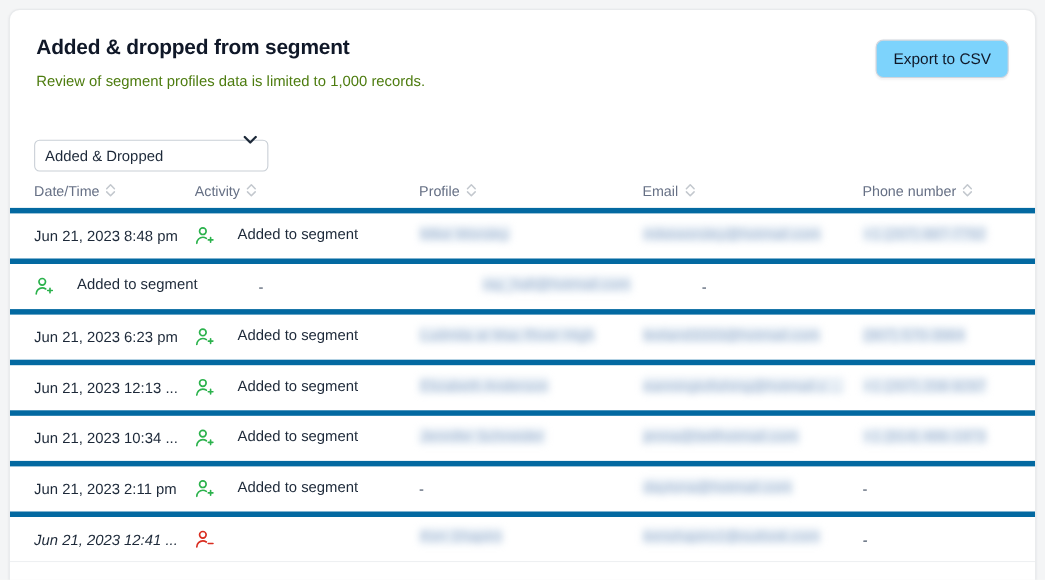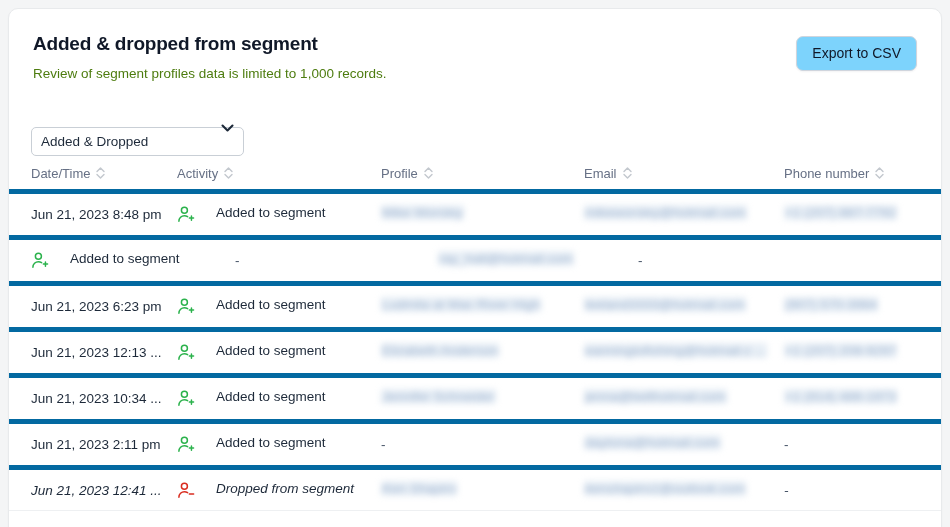--- a/index.html
+++ b/index.html
@@ -295,21 +295,20 @@
             <div class="c-phone cell-dash">-</div>
           </div>
           <div class="trow body">
             <div class="c-date cell-text">Jun 21, 2023 12:41 ...</div>
             <div class="c-act">
               <span style="line-height: 0;"><svg width="19" height="19" viewBox="0 0 19 19" fill="none">
                   <circle cx="7.4" cy="5.2" r="3" stroke="#d92d20" stroke-width="1.5"></circle>
                   <path d="M1.9 16.2c0-3.1 2.5-5.5 5.5-5.5 1.2 0 2.3.4 3.2 1" stroke="#d92d20" stroke-width="1.5" stroke-linecap="round"></path>
                   <path d="M12.3 13.1h4.3" stroke="#d92d20" stroke-width="1.5" stroke-linecap="round"></path>
                 </svg></span>
-              <span class="act-label">Dropped from segment</span>
             </div>
             <div class="c-prof"><span class="blur">Ken Shapiro</span></div>
             <div class="c-email"><span class="blur">kenshapiro1@outlook.com</span></div>
             <div class="c-phone cell-dash">-</div>
           </div>
         </div>
     </div>
 
   </div>
 </div>

